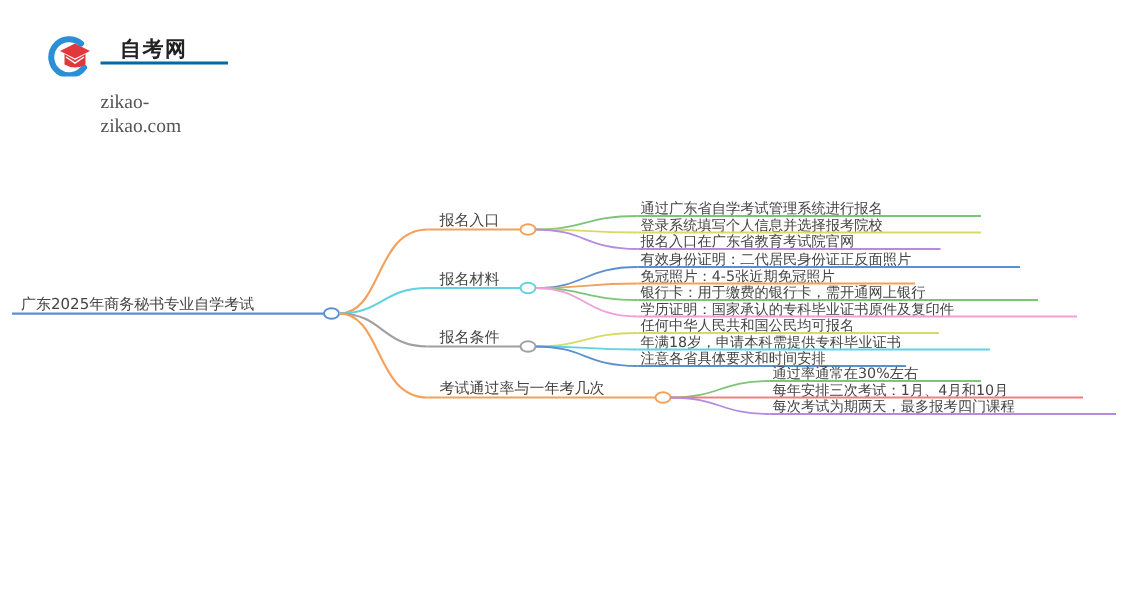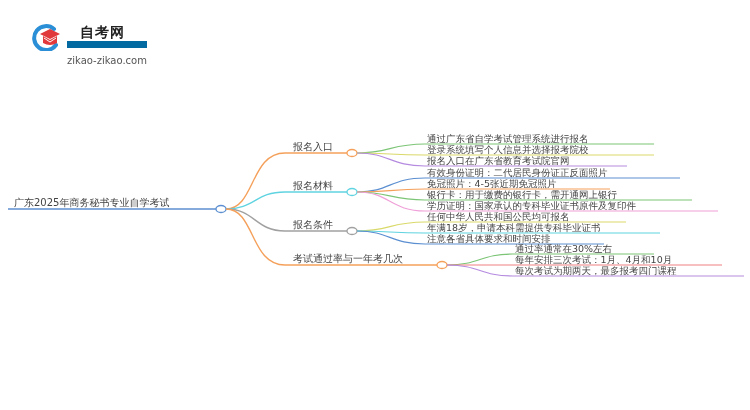--- a/index.html
+++ b/index.html
@@ -1,20 +1,20 @@
 <!DOCTYPE html>
 <html><head>
 <meta charset="utf-8">
 <style>
   html, body { margin:0; padding:0; background:#ffffff; }
   body { width:750px; height:410px; position:relative; overflow:hidden; font-family:"DejaVu Sans", "Liberation Sans", sans-serif; }
-  .logo { position:absolute; left:32px; top:22px; width:120px; height:30px; }
+  .logo { position:absolute; left:32px; top:22px; width:120px; height:30px;font-family:Liberation Serif, serif; }
   .logo-mark { position:absolute; left:0; top:1px; width:30px; height:28px; }
   .logo-title { position:absolute; left:48px; top:2px; font-size:14px; font-weight:bold; color:#222; letter-spacing:1px; }
-  .logo-sub { position:absolute; left:35px; top:19px; font-size:10px; color:#555; border-top:7px solid #0369a1; padding-top:7px; }
+  .logo-sub { position:absolute; left:35px; top:19px; font-size:13px; color:#555; border-top:2px solid #0369a1; padding-top:17px; }
   svg.map { position:absolute; left:0; top:0; }
   .t { font-size:10px; fill:#444; }
   .tl { font-size:9.5px; fill:#444; }
 </style>
 </head>
 <body>
 
 <div class="logo">
   <svg class="logo-mark" viewBox="0 0 30 28" width="30" height="28">
     <path d="M22 6 A12 12 0 1 0 24 22" fill="none" stroke="#2a8fd6" stroke-width="4" stroke-linecap="round"></path>

